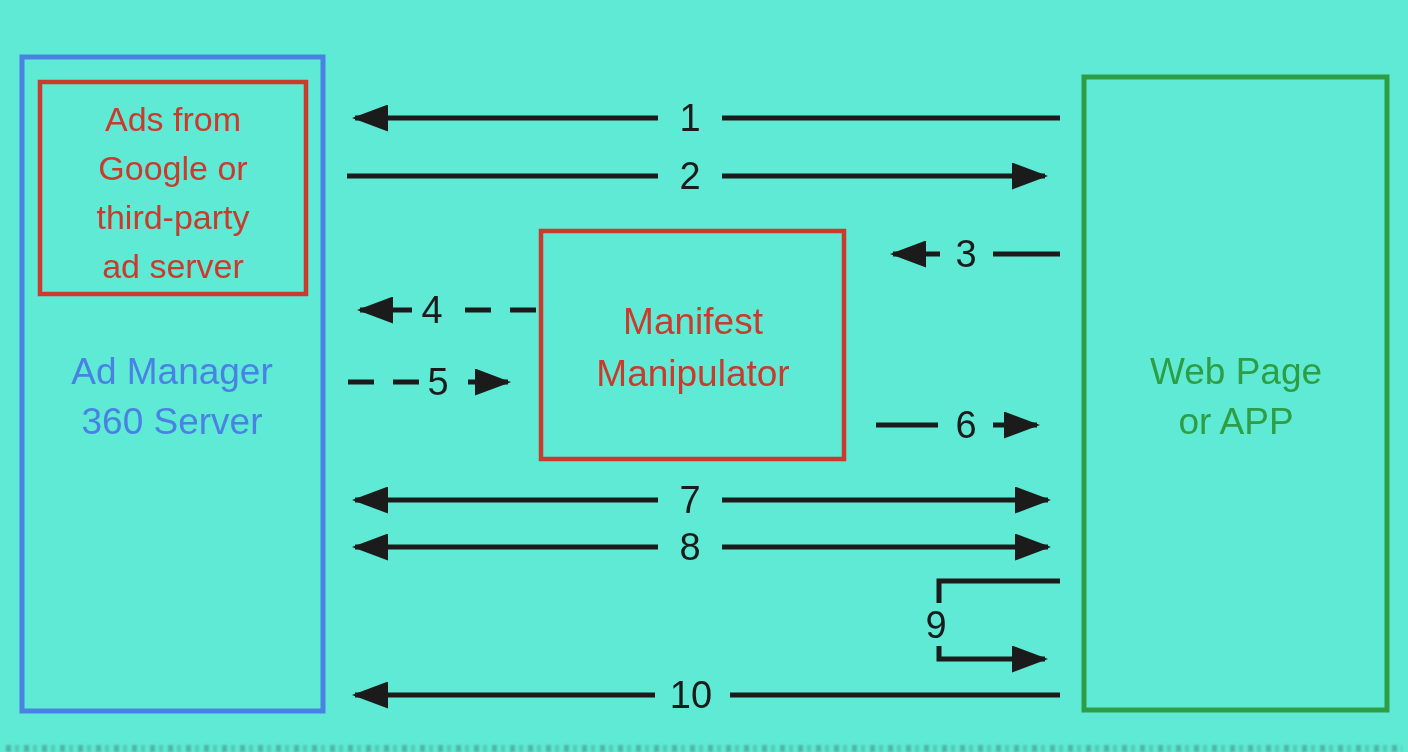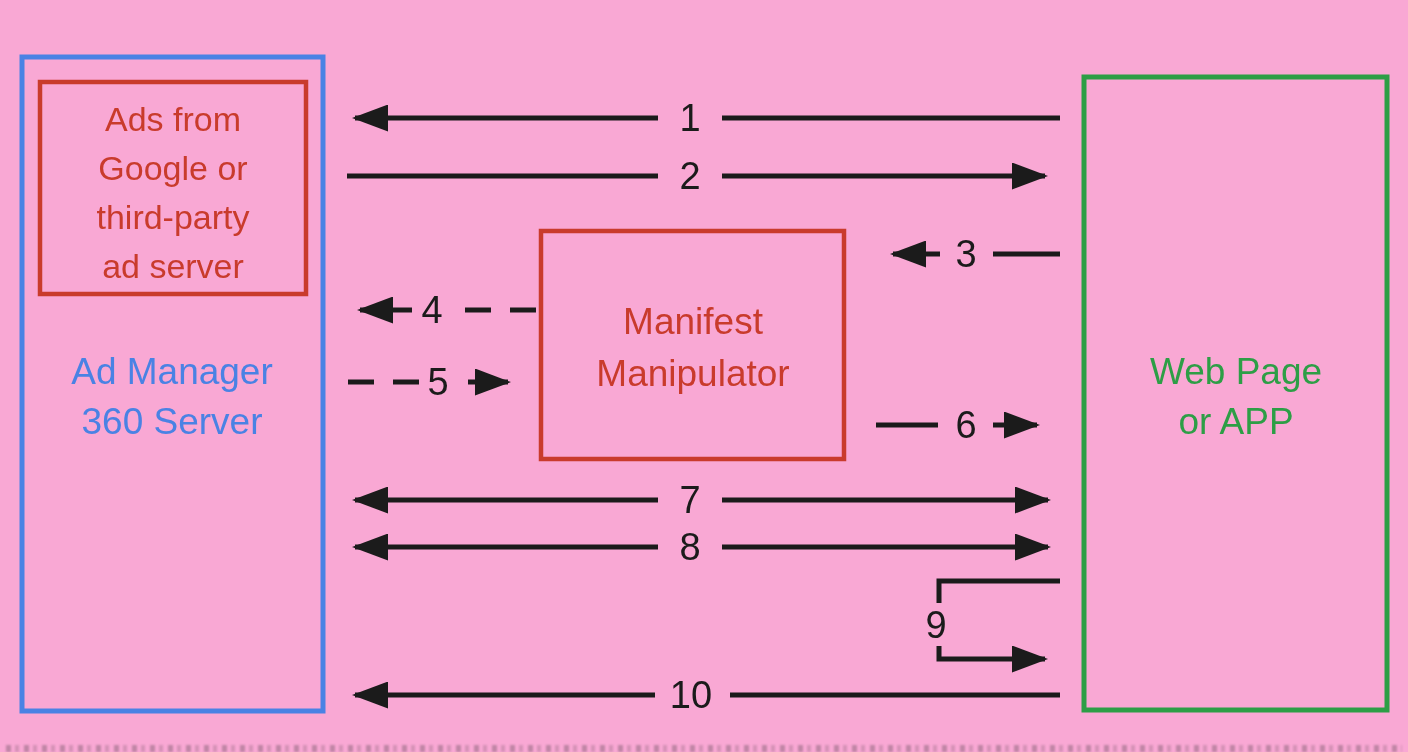--- a/index.html
+++ b/index.html
@@ -1,19 +1,19 @@
 <!DOCTYPE html>
 <html style="--blue: #4a82e4; --red: #c93b2c; --green: #2d9e46; --ink: #1b1b1b;"><head>
 <meta charset="utf-8">
 <style>
   html,body{margin:0;padding:0;background:#fff;}
   .stage{
     position:relative;
     width:1408px;height:752px;
-    background:#f9a8d4;
+    background:#5eead4;
     overflow:hidden;
     font-family:"Liberation Sans", sans-serif;
   }
   svg{position:absolute;inset:0;font-family:"Liberation Sans", sans-serif;}
 
   
   .ln{stroke:var(--ink);stroke-width:5;fill:none;stroke-linecap:butt;}
   .ln-dash{stroke-dasharray:26 19;}
   #arrhead path{fill:var(--ink);}
 

